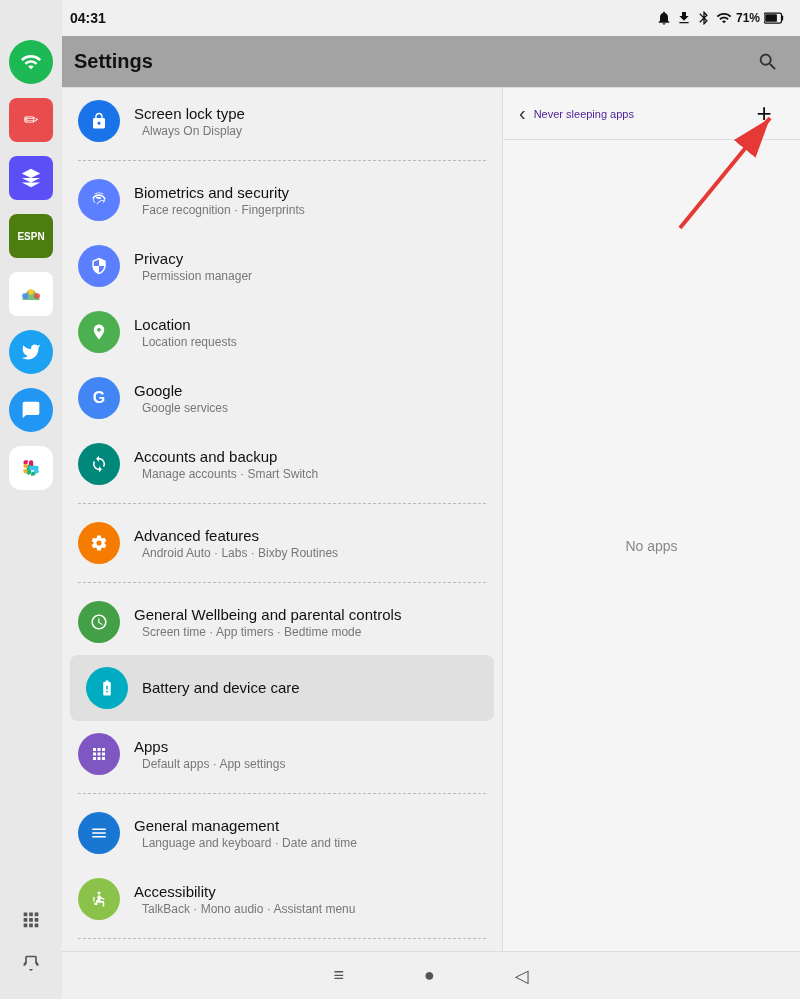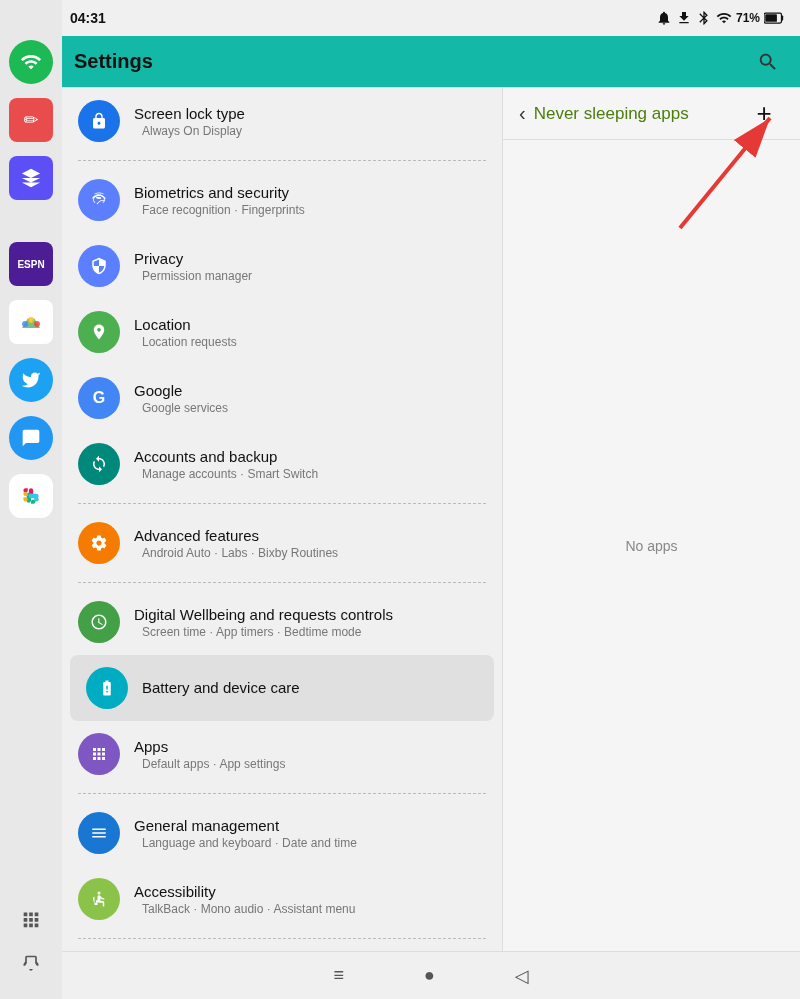--- a/index.html
+++ b/index.html
@@ -86,21 +86,21 @@
       display: flex;
       align-items: center;
       gap: 4px;
       font-size: 12px;
       color: #111;
     }
 
     
     .top-bar {
       height: 52px;
-      background: #14b8a6;
+      background: #a3a3a3;
       display: flex;
       align-items: center;
       padding: 0 12px;
       flex-shrink: 0;
       border-bottom: 1px solid #ddd;
     }
     .settings-title {
       font-size: 20px;
       font-weight: 600;
       color: #111;
@@ -127,23 +127,23 @@
       flex-shrink: 0;
       border-bottom: 1px solid #ddd;
     }
     .panel-back {
       font-size: 20px;
       color: #333;
       cursor: pointer;
       margin-right: 8px;
     }
     .panel-title {
-      font-size: 17px;
+      font-size: 11px;
       font-weight: 500;
-      color: #4d7c0f;
+      color: #4c1d95;
       flex: 1;
     }
     .panel-add {
       width: 40px;
       height: 40px;
       display: flex;
       align-items: center;
       justify-content: center;
       cursor: pointer;
       font-size: 26px;
@@ -272,21 +272,21 @@
     <svg width="22" height="22" viewBox="0 0 24 24" fill="white">
       <path d="M1 9l2 2c5-5 13-5 18 0l2-2C16.93 2.93 7.08 2.93 1 9zm8 8l3 3 3-3c-1.65-1.66-4.34-1.66-6 0zm-4-4l2 2c2.76-2.76 7.24-2.76 10 0l2-2C15.14 9.14 8.87 9.14 5 13z"></path>
     </svg>
   </div>
   <div class="sidebar-app tasks">✏</div>
   <div class="sidebar-app notes">
     <svg width="22" height="22" viewBox="0 0 24 24" fill="white">
       <path d="M12 2L2 7l10 5 10-5-10-5zM2 17l10 5 10-5M2 12l10 5 10-5"></path>
     </svg>
   </div>
-  <div class="sidebar-app espn" style="font-size:9px;font-weight:bold;background:#4c1d95;border-radius:8px;flex-direction:column;margin-top:28px;">
+  <div class="sidebar-app espn" style="font-size:9px;font-weight:bold;background:#4d7c0f;border-radius:8px;flex-direction:column;">
     <span style="font-size:10px;font-weight:bold;color:white;">ESPN</span>
   </div>
   <div class="sidebar-app gsuite" style="background:white;border-radius:8px;">
     <svg width="24" height="24" viewBox="0 0 48 48">
       <rect width="48" height="48" rx="8" fill="white"></rect>
       <path d="M6 36L18 16l6 10 6-10 12 20H6z" fill="#34A853" opacity="0.7"></path>
       <circle cx="12" cy="28" r="6" fill="#4285F4" opacity="0.8"></circle>
       <circle cx="36" cy="28" r="6" fill="#EA4335" opacity="0.8"></circle>
       <circle cx="24" cy="20" r="6" fill="#FBBC05" opacity="0.8"></circle>
     </svg>
@@ -452,21 +452,21 @@
 
       <div class="divider"></div>
 
       <div class="settings-item">
         <div class="item-icon-wrap ic-green2">
           <svg width="18" height="18" viewBox="0 0 24 24" fill="white">
               <path d="M11.99 2C6.47 2 2 6.48 2 12s4.47 10 9.99 10C17.52 22 22 17.52 22 12S17.52 2 11.99 2zM12 20c-4.42 0-8-3.58-8-8s3.58-8 8-8 8 3.58 8 8-3.58 8-8 8zm.5-13H11v6l5.25 3.15.75-1.23-4.5-2.67V7z"></path>
             </svg>
         </div>
         <div class="item-text">
-          <div class="item-title">Digital Wellbeing and requests controls</div>
+          <div class="item-title">General Wellbeing and parental controls</div>
           <div class="item-subtitle">Screen time · App timers · Bedtime mode</div>
         </div>
       </div>
 
       <div class="settings-item active">
         <div class="item-icon-wrap ic-teal2">
           <svg width="18" height="18" viewBox="0 0 24 24" fill="white">
               <path d="M15.67 4H14V2h-4v2H8.33C7.6 4 7 4.6 7 5.33v15.33C7 21.4 7.6 22 8.33 22h7.33c.74 0 1.34-.6 1.34-1.33V5.33C17 4.6 16.4 4 15.67 4zM13 18h-2v-2h2v2zm0-4h-2V9h2v5z"></path>
             </svg>
         </div>

